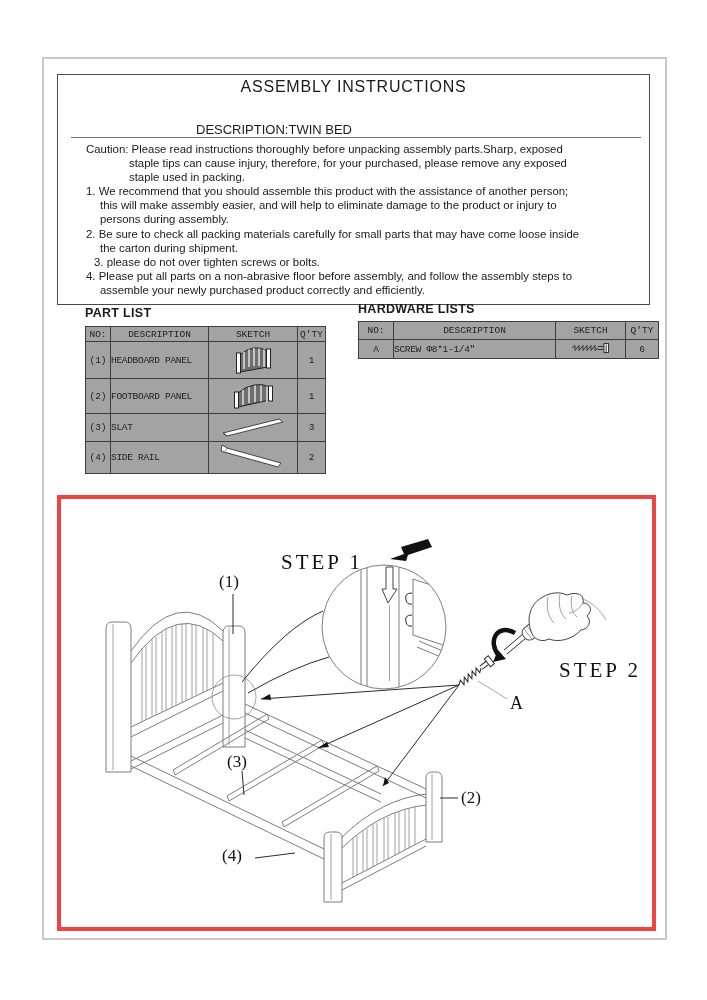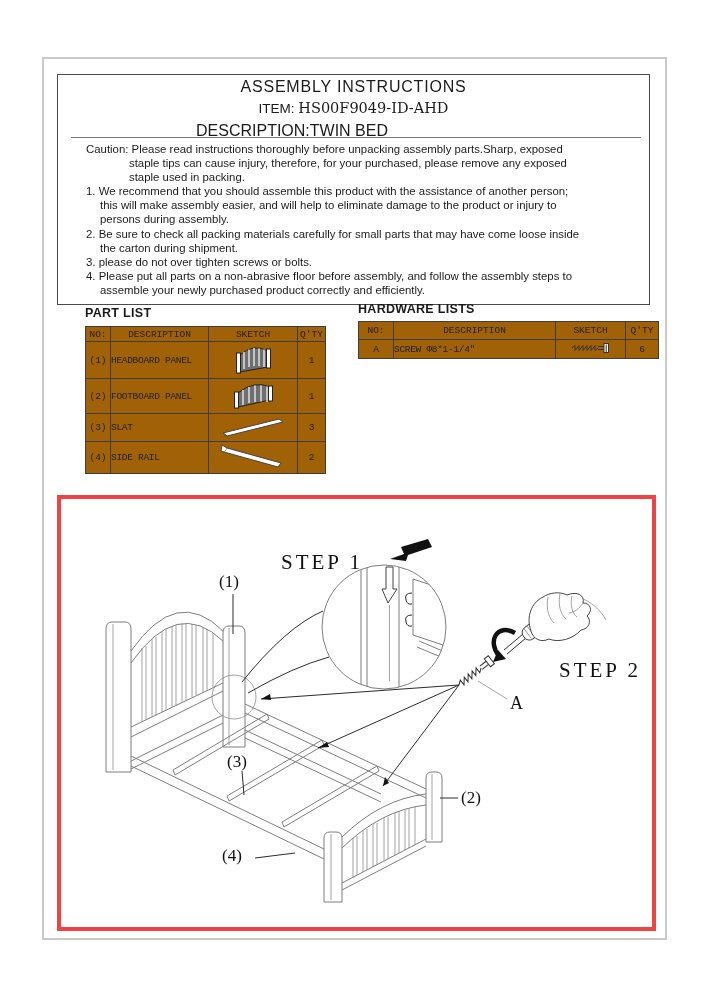--- a/index.html
+++ b/index.html
@@ -5,30 +5,30 @@
   html,body{margin:0;padding:0;background:#fff;}
   .page{position:relative;width:707px;height:1000px;background:#fff;overflow:hidden;
         font-family:"Liberation Sans",sans-serif;color:#1a1a1a;padding-left:16px;}
   .outer-border{position:absolute;left:42px;top:57px;width:621px;height:879px;
         border:2px solid #c9c9c9;}
   
   .header-box{position:absolute;left:57px;top:74px;width:591px;height:229px;border:1px solid #4a4a4a;}
   .title{position:absolute;top:3px;left:0;width:100%;text-align:center;font-size:16px;letter-spacing:.8px;}
   .item-line{position:absolute;top:25px;left:0;width:100%;text-align:center;font-size:13.5px;}
   .item-code{font-family:"DejaVu Serif",serif;font-size:14.5px;}
-  .desc-line{position:absolute;top:47px;left:138px;font-size:16px;}
+  .desc-line{position:absolute;top:47px;left:138px;font-size:13px;}
   .hdr-rule{position:absolute;top:62px;left:13px;width:570px;height:0;border-top:1.5px solid #777;}
   .caution{position:absolute;top:67px;left:28px;width:560px;font-size:11.4px;}
   .cline{line-height:14.1px;white-space:nowrap;}
   
   .list-title{position:absolute;font-size:12.5px;font-weight:bold;letter-spacing:.3px;}
   #part-title{left:85px;top:306px;}
   #hw-title{left:358px;top:302px;}
   
-  table.cad{border-collapse:collapse;table-layout:fixed;position:absolute;background:#a16207;}
+  table.cad{border-collapse:collapse;table-layout:fixed;position:absolute;background:#a3a3a3;}
   table.cad td,table.cad th{border:1px solid #3d3d3d;font-family:"Liberation Mono",monospace;
         font-weight:normal;font-size:9.5px;color:#222;padding:0;overflow:hidden;}
   #part-table{left:85px;top:326px;width:240px;}
   #hw-table{left:358px;top:321px;width:300px;}
   td.c-no,th.c-no,td.c-qty,th.c-qty{text-align:center;}
   th.c-desc,th.c-sketch{text-align:center;}
   td.c-desc{text-align:left;padding-left:5px;letter-spacing:-.3px;}
   td.c-sketch{text-align:center;}
   #part-table tr.hdr{height:15px;}
   #part-table tr.r0,#part-table tr.r1{height:35px;}
@@ -46,36 +46,32 @@
   .thin{stroke:#8a8a8a;stroke-width:.8;fill:none;}
 </style>
 </head>
 <body>
 
 <div class="page">
   <div class="outer-border"></div>
 
   <div class="header-box">
     <div class="title">ASSEMBLY INSTRUCTIONS</div>
-    <div class="item-line">
-      <span>ITEM:</span>
-      <span class="item-code">HS00F9049-ID-AHD</span>
-    </div>
     <div class="desc-line">DESCRIPTION:TWIN BED</div>
     <div class="hdr-rule"></div>
     <div class="caution" id="caution-block">
         <div class="cline" style="padding-left: 0px;">Caution: Please read instructions thoroughly before unpacking assembly parts.Sharp, exposed</div>
         <div class="cline" style="padding-left: 43px;">staple tips can cause injury, therefore, for your purchased, please remove any exposed</div>
         <div class="cline" style="padding-left: 43px;">staple used in packing.</div>
         <div class="cline" style="padding-left: 0px;">1. We recommend that you should assemble this product with the assistance of another person;</div>
         <div class="cline" style="padding-left: 14px;">this will make assembly easier, and will help to eliminate damage to the product or injury to</div>
         <div class="cline" style="padding-left: 14px;">persons during assembly.</div>
         <div class="cline" style="padding-left: 0px;">2. Be sure to check all packing materials carefully for small parts that may have come loose inside</div>
         <div class="cline" style="padding-left: 14px;">the carton during shipment.</div>
-        <div class="cline" style="padding-left: 0px;">3. please do not over tighten screws or bolts.</div>
+        <div class="cline" style="padding-left: 0px; margin-left: 8px;">3. please do not over tighten screws or bolts.</div>
         <div class="cline" style="padding-left: 0px;">4. Please put all parts on a non-abrasive floor before assembly, and follow the assembly steps to</div>
         <div class="cline" style="padding-left: 14px;">assemble your newly purchased product correctly and efficiently.</div>
       </div>
   </div>
 
   <div class="list-title" id="part-title">PART LIST</div>
   <table class="cad" id="part-table">
     <colgroup>
         <col style="width:25px">
         <col style="width:98px">

